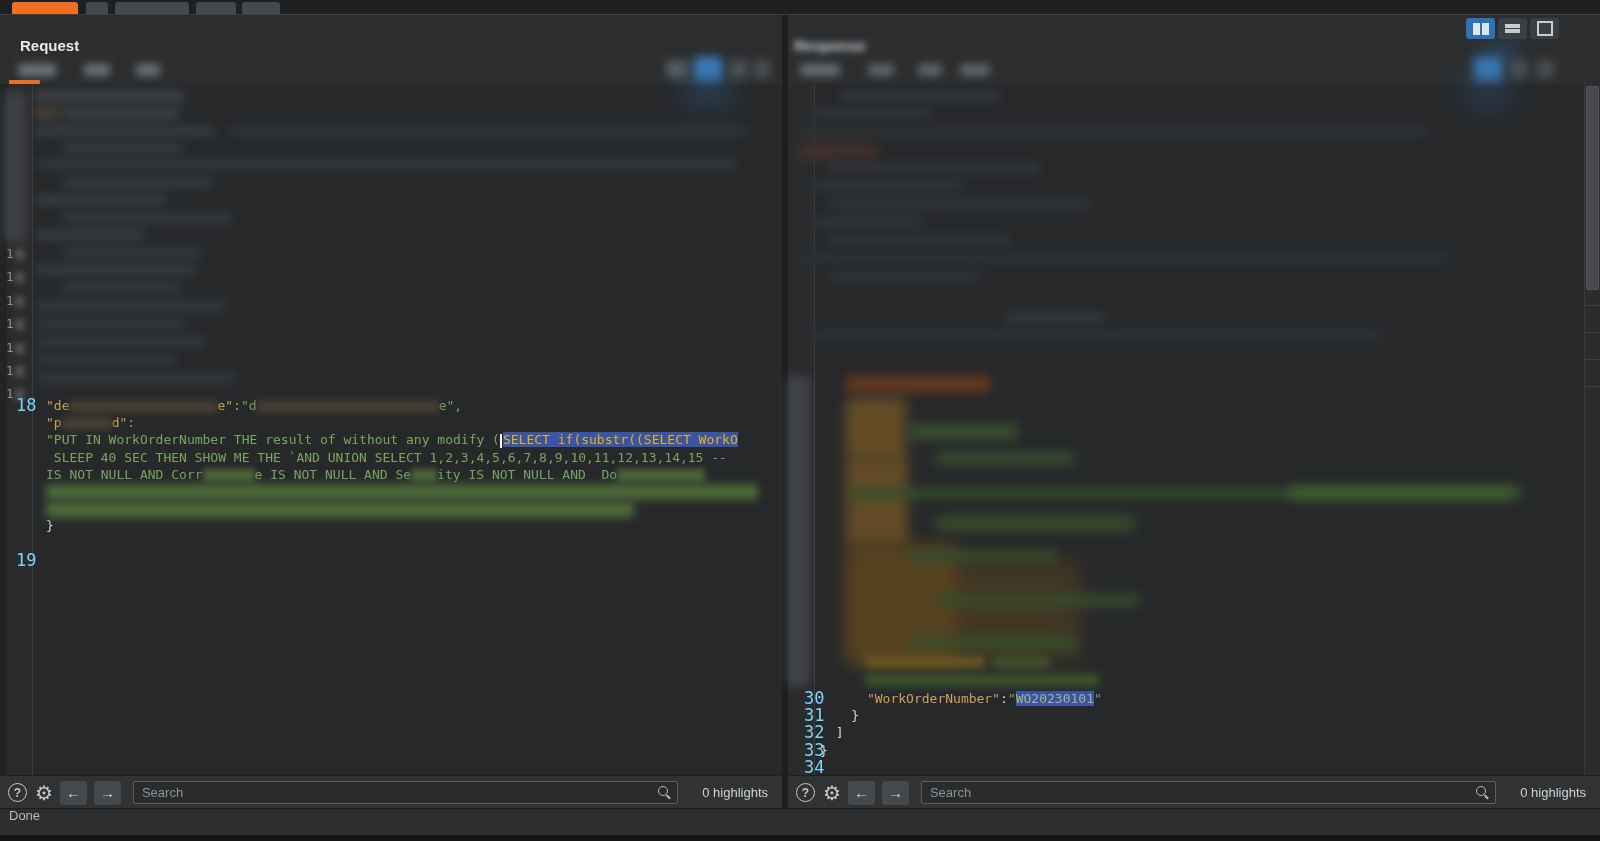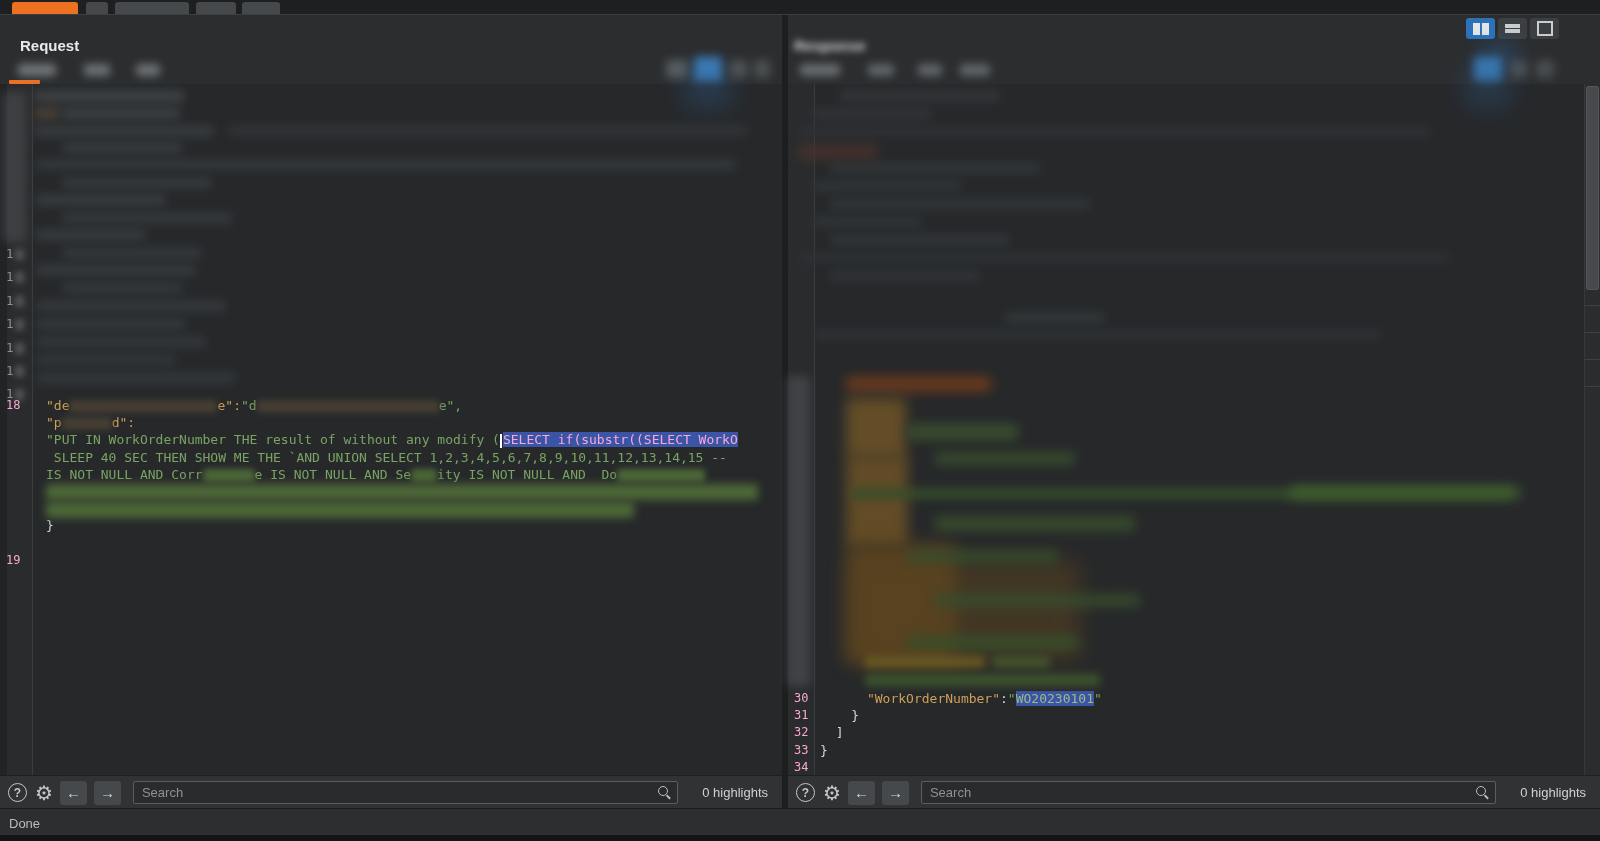--- a/index.html
+++ b/index.html
@@ -16,26 +16,26 @@
   .editor-bg{background:#26282a;}
   .gutter-bg{background:#292b2d;border-right:1px solid #3a3d3f;}
   .panel-divider{background:#1c1e20;}
 
   .panel-title{font-size:15px;font-weight:bold;color:#e8e9ea;}
   .blurred-title{filter:blur(3.5px);color:#d3d7d9;}
 
   
   .code-col{font-family:"DejaVu Sans Mono",monospace;font-size:13px;line-height:17.2px;}
   .code-row{height:17.2px;white-space:pre;color:#d8d8d8;}
-  .ln-col{font-family:"DejaVu Sans Mono",monospace;font-size:12px;line-height:17.2px;color:#f9a8d4;}
+  .ln-col{font-family:"DejaVu Sans Mono",monospace;font-size:17px;line-height:17.2px;color:#7dd3fc;margin-left:10px;}
   .ln-col div{height:17.2px;padding-left:6px;}
   .tk-k{color:#cfa057;}
   .tk-s{color:#7aa464;}
   .tk-p{color:#d8d8d8;}
-  .tk-sel{color:#f9a8d4;background:#3a55a8;}
+  .tk-sel{color:#eab308;background:#3a55a8;}
   .tk-sel2{color:#9dbb80;background:#3a55a8;}
   .tk-rd,.tk-rg,.tk-rgb{display:inline-block;height:13px;border-radius:2px;vertical-align:middle;filter:blur(3px);}
   .tk-rd{background:#453e33;}
   .tk-rg{background:#4c6637;}
   .tk-rgb{height:16px;background:#4d6838;filter:blur(4px);}
   .tk-caret{display:inline-block;width:2px;height:14px;background:#ffffff;vertical-align:middle;margin:0 1px 0 0;}
 
   .pg-row{height:23.4px;line-height:23.4px;padding-left:6px;font-family:"DejaVu Sans Mono",monospace;
           font-size:12.5px;color:#8e9194;}
   .pg-blob{display:inline-block;width:9px;height:11px;background:#8a8d90;opacity:.45;filter:blur(3px);
@@ -192,21 +192,21 @@
     <div class="f-icon gear-ic">⚙</div>
     <div class="nav-btn">←</div>
     <div class="nav-btn">→</div>
     <div class="search-wrap">
       <input class="search-input" placeholder="Search" style="">
       <span class="mag"></span>
     </div>
     <div class="hl-label">0 highlights</div>
   </div>
 
-  <div class="abs status-bar" style="left:0;top:808px;width:1600px;height:27px;padding-bottom:4px;">
+  <div class="abs status-bar" style="left:0;top:808px;width:1600px;height:27px;padding-bottom:12px;">
     <span>Done</span>
   </div>
   <div class="abs bottom-strip" style="left:0;top:835px;width:1600px;height:6px;"></div>
 
 <div class="bl" style="left: 18px; top: 64px; width: 38px; height: 12px; background: rgb(133, 137, 139); opacity: 0.8; filter: blur(4px);"></div>
     <div class="bl" style="left: 84px; top: 64px; width: 26px; height: 12px; background: rgb(127, 132, 134); opacity: 0.8; filter: blur(4px);"></div>
     <div class="bl" style="left: 136px; top: 64px; width: 24px; height: 12px; background: rgb(127, 132, 134); opacity: 0.8; filter: blur(4px);"></div>
     <div class="bl" style="left: 666px; top: 60px; width: 22px; height: 18px; background: rgb(109, 113, 115); opacity: 0.7; filter: blur(5px);"></div>
     <div class="bl" style="left: 694px; top: 57px; width: 28px; height: 24px; background: rgb(63, 134, 200); opacity: 0.9; filter: blur(5px);"></div>
     <div class="bl" style="left: 684px; top: 68px; width: 48px; height: 40px; background: rgb(45, 93, 142); opacity: 0.35; filter: blur(12px);"></div>

